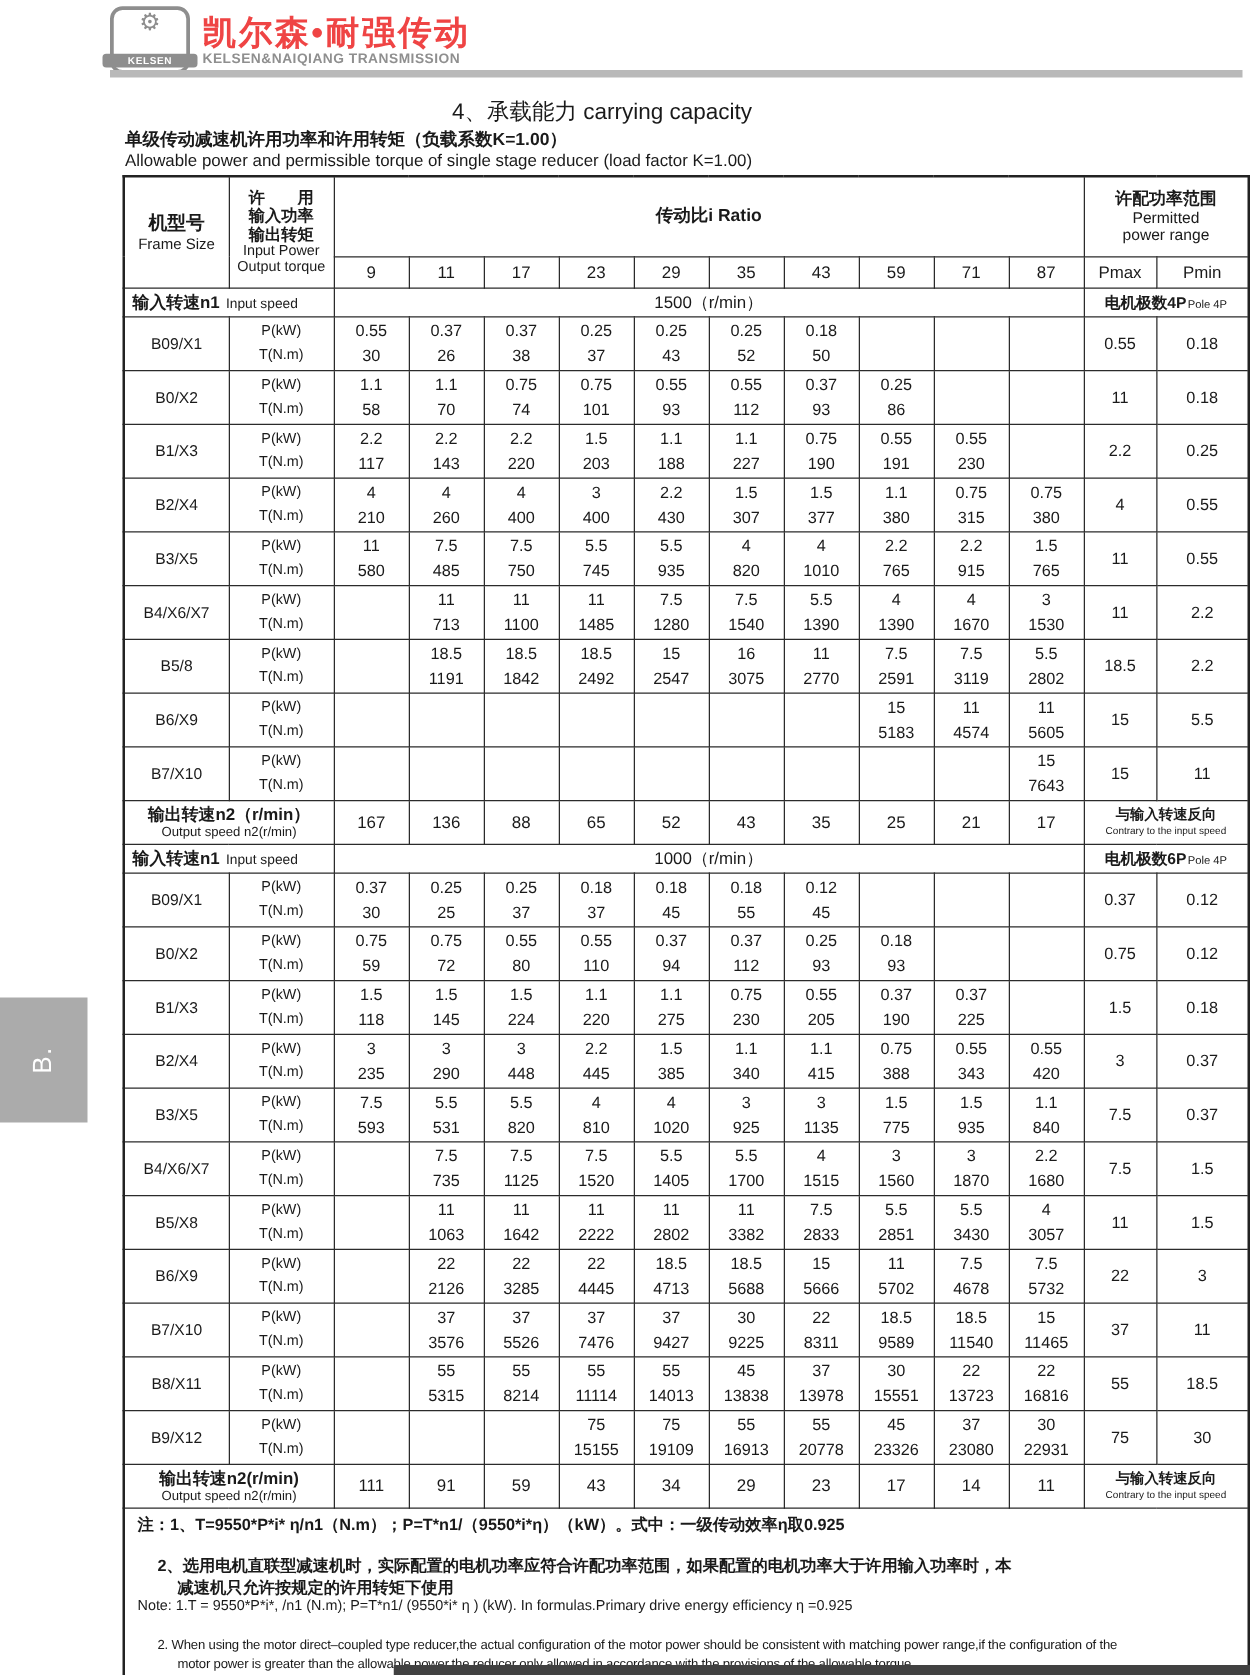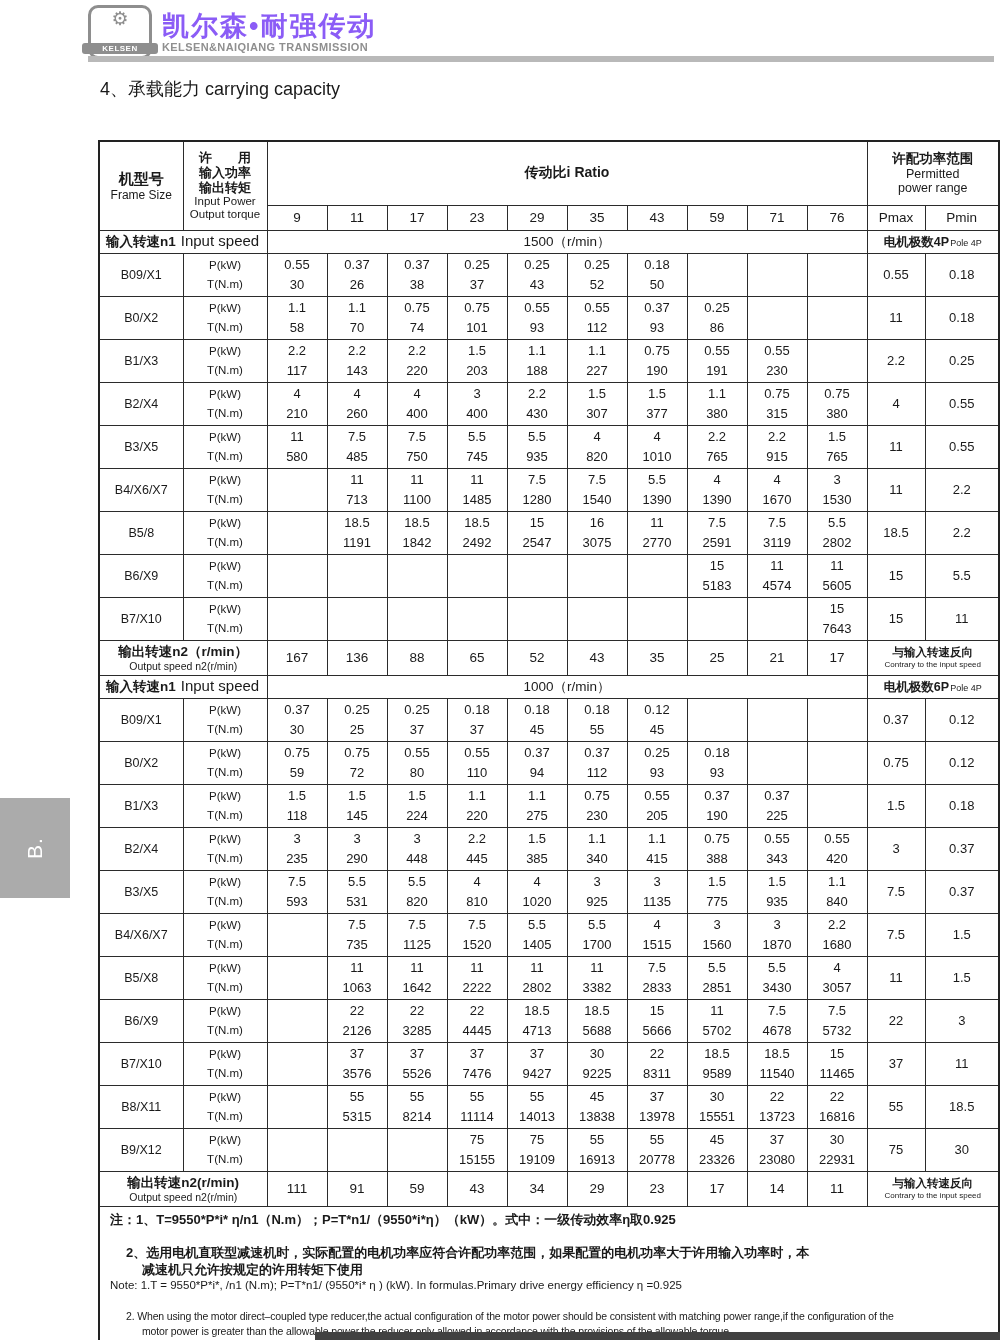--- a/index.html
+++ b/index.html
@@ -7,21 +7,21 @@
     width:1000px;height:1340px;position:relative;background:#fff;
     font-family:"Liberation Sans",sans-serif;color:#1a1a1a;overflow:hidden;
   }
   
   .brand-row{position:absolute;top:5px;left:88px;display:flex;align-items:center;gap:10px;}
   .logo-box{width:58px;height:45px;border:3px solid #8e8e8e;border-radius:10px;
     display:flex;flex-direction:column;align-items:center;justify-content:space-between;padding:1px 0 2px;}
   .logo-box .gear{font-size:19px;line-height:20px;color:#8e8e8e;}
   .logo-box .logo-label{background:#8e8e8e;color:#fff;font-size:8px;font-weight:bold;
     padding:1px 20px;border-radius:3px;letter-spacing:.5px;}
-  .brand-text .cn{font-size:27px;font-weight:bold;color:#8b5cf6;letter-spacing:2px;line-height:30px;}
+  .brand-text .cn{font-size:27px;font-weight:bold;color:#ef4444;letter-spacing:2px;line-height:30px;}
   .brand-text .en{font-size:11px;font-weight:bold;color:#8f8f8f;letter-spacing:.4px;}
   .header-rule{position:absolute;top:56px;left:88px;width:906px;height:6px;background:#b9b9b9;}
   
   .title-block{position:absolute;left:100px;top:78px;}
   .title-block .title{font-size:18px;line-height:22px;text-align:right;}
   .title-block .sub-cn{font-size:14px;font-weight:600;line-height:18px;margin-top:2px;}
   .title-block .sub-en{font-size:13.5px;line-height:17px;}
   
   table{position:absolute;left:98px;top:140px;width:900px;border-collapse:collapse;
     table-layout:fixed;border:2px solid #222;}
@@ -32,21 +32,21 @@
   .frame .en{font-size:12px;line-height:14px;}
   .ptcol .cnl{font-size:13px;font-weight:600;line-height:15px;}
   .ptcol .enl{font-size:11.5px;line-height:13px;}
   .ratio-head{font-size:14px;font-weight:600;}
   .perm .cn{font-size:13.5px;font-weight:600;line-height:16px;}
   .perm .en{font-size:12.5px;line-height:14px;}
   .h2 th{height:24px;font-size:13.5px;font-weight:400;}
   .speed-row td{height:22px;}
   .speed-label{text-align:left;padding-left:6px;white-space:nowrap;}
   .speed-label .cn{font-size:13.5px;font-weight:600;}
-  .speed-label .en{font-size:15px;margin-left:5px;text-align:center;}
+  .speed-label .en{font-size:11px;margin-left:5px;text-align:center;}
   .speed-value{font-size:13.5px;}
   .pole{white-space:nowrap;}
   .pole .cn{font-size:12.5px;font-weight:600;}
   .pole .en{font-size:9px;margin-left:1px;}
   .data-row{height:43px;}
   .model{font-size:12.5px;}
   .pt-label div{font-size:11.5px;line-height:19px;}
   .val div{line-height:20px;font-size:13px;}
   .pmaxv,.pminv{font-size:13px;}
   .out-row td{height:34px;}
@@ -81,20 +81,22 @@
   </div>
   <div class="brand-text">
     <div class="cn">凯尔森•耐强传动</div>
     <div class="en">KELSEN&amp;NAIQIANG TRANSMISSION</div>
   </div>
 </div>
 <div class="header-rule"></div>
 
 <section class="title-block">
   <div class="title">4、承载能力 carrying capacity</div>
+  <div class="sub-cn">单级传动减速机许用功率和许用转矩（负载系数K=1.00）</div>
+  <div class="sub-en">Allowable power and permissible torque of single stage reducer (load factor K=1.00)</div>
 </section>
 
 <table>
   <colgroup>
     <col style="width:84px">
       <col style="width:84px">
     <col style="width:60px">
       <col style="width:60px">
       <col style="width:60px">
       <col style="width:60px">
@@ -130,21 +132,21 @@
     <tr class="h2">
         <th>9</th>
         <th>11</th>
         <th>17</th>
         <th>23</th>
         <th>29</th>
         <th>35</th>
         <th>43</th>
         <th>59</th>
         <th>71</th>
-        <th>76</th>
+        <th>87</th>
         <th>Pmax</th>
         <th>Pmin</th>
       </tr>
   </thead>
   <tbody>
       <tr class="speed-row">
         <td class="speed-label" colspan="2"><span class="cn">输入转速n1</span><span class="en">Input speed</span></td>
         <td class="speed-value" colspan="10">1500（r/min）</td>
         <td class="pole" colspan="2"><span class="cn">电机极数4P</span><span class="en">Pole 4P</span></td>
       </tr>

